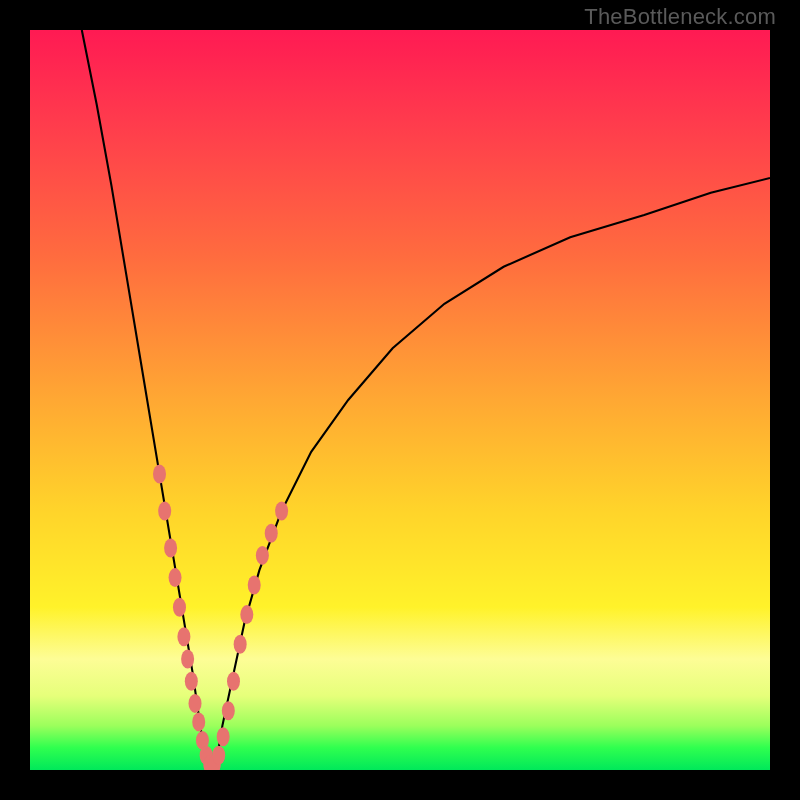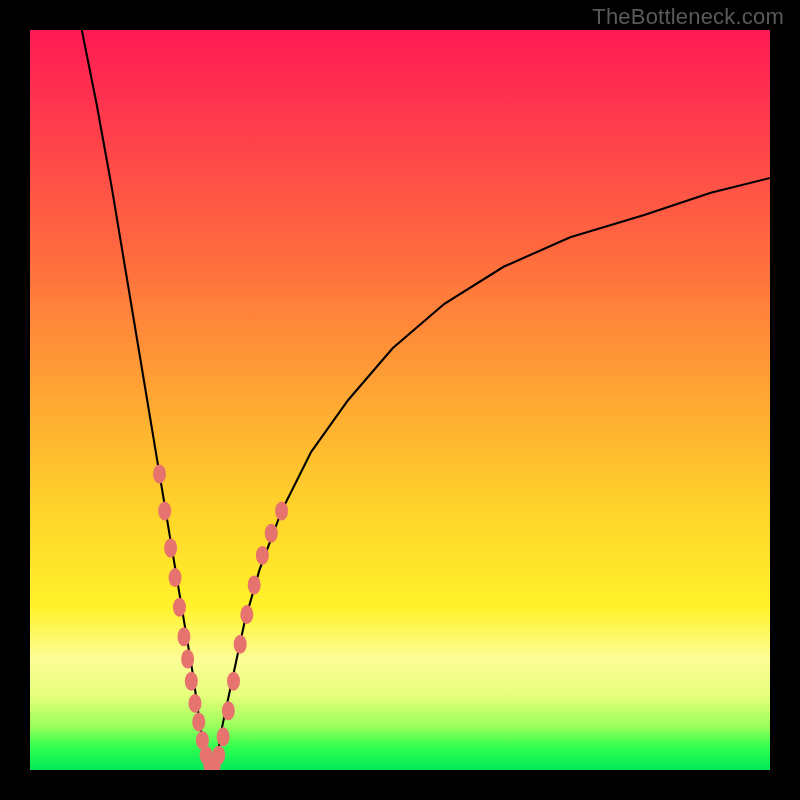--- a/index.html
+++ b/index.html
@@ -35,21 +35,21 @@
       #fdfd96 85%,
       #e6ff7a 90%,
       #9cff5c 94%,
       #2fff4f 97%,
       #00e85a 100%
     );
   }
   .watermark {
     position: absolute;
     top: 4px;
-    right: 16px;
+    right: 24px;
     color: #5a5a5a;
     font-size: 22px;
     font-weight: 500;
     letter-spacing: 0.2px;
     user-select: none;
     text-align: center;
   }
   svg.curve {
     position: absolute;
     left: 0;

